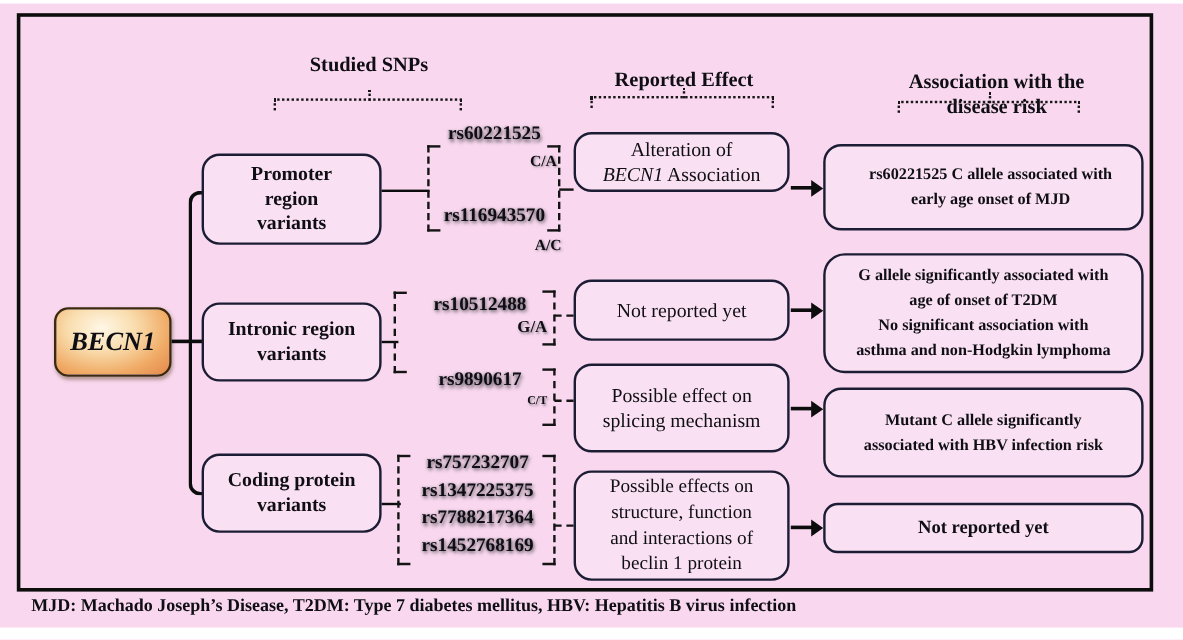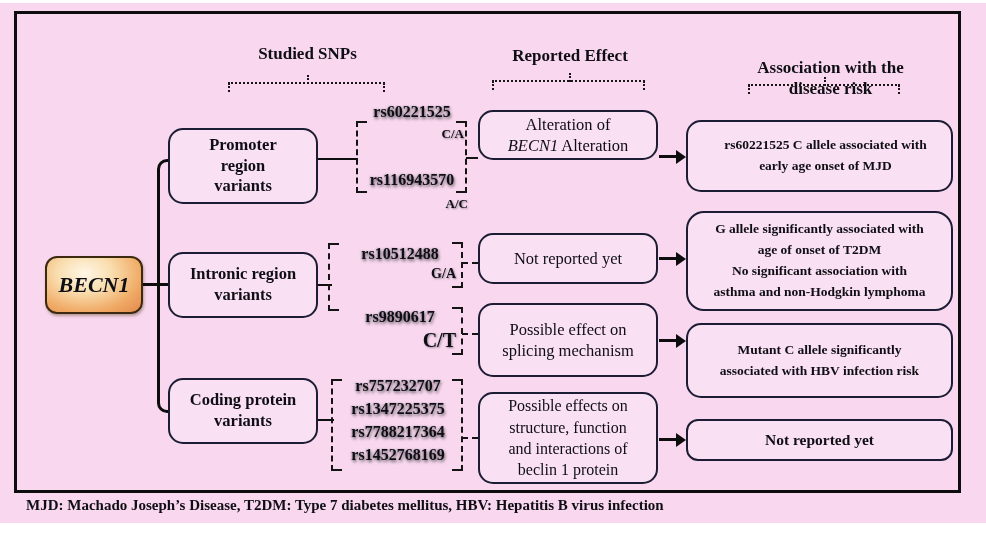--- a/index.html
+++ b/index.html
@@ -57,21 +57,21 @@
 <body>
 
 <div class="abs pink-bg" style="left:0;top:3px;width:986px;height:520px;"></div>
 <div class="abs frame" style="left:14px;top:11px;width:947px;height:482px;"></div>
 
 <div class="abs hdr" style="left:225px;top:43px;width:165px;">Studied SNPs</div>
 <div class="abs brace" style="left:228px;top:82px;width:157px;">
     <i class="tick"></i>
   </div>
 
-<div class="abs hdr" style="left:495px;top:45px;width:150px;">Reported Effect</div>
+<div class="abs hdr" style="left:495px;top:56px;width:150px;">Reported Effect</div>
 <div class="abs brace" style="left:492px;top:80px;width:153px;">
     <i class="tick"></i>
   </div>
 
 <div class="abs hdr pre" style="left:728px;top:33px;width:205px;margin-top:24px;">Association with the
 disease risk</div>
 <div class="abs brace" style="left:748px;top:84px;width:152px;">
     <i class="tick"></i>
   </div>
 
@@ -100,40 +100,40 @@
 <div class="abs snp-id" style="left:360px;top:103px;width:104px;">rs60221525</div>
 <div class="abs snp-al" style="left:360px;top:126px;width:104px;">C/A</div>
 <div class="abs snp-id" style="left:356px;top:171px;width:112px;">rs116943570</div>
 <div class="abs snp-al" style="left:356px;top:196px;width:112px;">A/C</div>
 
 <div class="abs brk-l" style="left:328px;top:243px;width:11px;height:68px;"></div>
 <div class="abs snp-id" style="left:344px;top:245px;width:112px;">rs10512488</div>
 <div class="abs snp-al" style="left:344px;top:266px;width:112px;font-size:14px;">G/A</div>
 <div class="abs brk-r" style="left:452px;top:242px;width:11px;height:46px;"></div>
 <div class="abs snp-id" style="left:344px;top:308px;width:112px;">rs9890617</div>
-<div class="abs snp-al" style="left:344px;top:329px;width:112px;font-size:20px;">C/T</div>
+<div class="abs snp-al" style="left:344px;top:329px;width:112px;font-size:10px;">C/T</div>
 <div class="abs brk-r" style="left:452px;top:307px;width:11px;height:48px;"></div>
 
 <div class="abs brk-l" style="left:331px;top:379px;width:11px;height:92px;"></div>
 <div class="abs brk-r" style="left:452px;top:379px;width:11px;height:92px;"></div>
 <div class="abs snp-id" style="left:340px;top:377px;width:116px;">rs757232707</div>
 <div class="abs snp-id" style="left:340px;top:400px;width:116px;">rs1347225375</div>
 <div class="abs snp-id" style="left:340px;top:423px;width:116px;">rs7788217364</div>
 <div class="abs snp-id" style="left:340px;top:446px;width:116px;">rs1452768169</div>
 
 <div class="abs dashline" style="left:466px;top:157px;width:12px;"></div>
 <div class="abs dashline" style="left:462px;top:262px;width:16px;"></div>
 <div class="abs dashline" style="left:462px;top:333px;width:16px;"></div>
 <div class="abs dashline" style="left:462px;top:437px;width:16px;"></div>
 
 <div class="abs box eff" style="left:478px;top:110px;width:180px;height:50px;">
   <div>
     <span>Alteration of</span><br>
     <span class="gene-italic">BECN1</span>
-    <span>Alteration</span>
+    <span>Association</span>
   </div>
 </div>
 <div class="abs box eff" style="left:478px;top:233px;width:180px;height:51px;">Not reported yet</div>
 <div class="abs box eff pre" style="left:478px;top:303px;width:180px;height:74px;">Possible effect on
 splicing mechanism</div>
 <div class="abs box eff pre" style="left:478px;top:392px;width:180px;height:92px;font-size:16px;line-height:1.33;">Possible effects on
 structure, function
 and interactions of
 beclin 1 protein</div>
 

